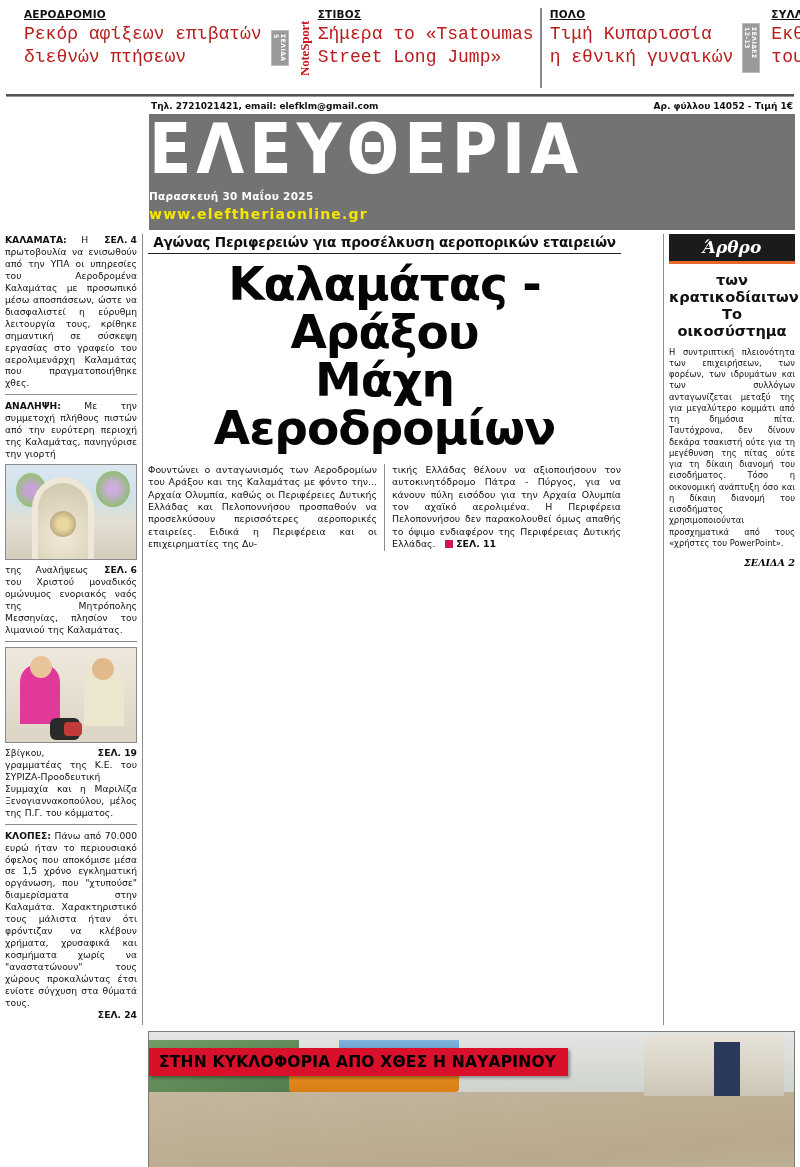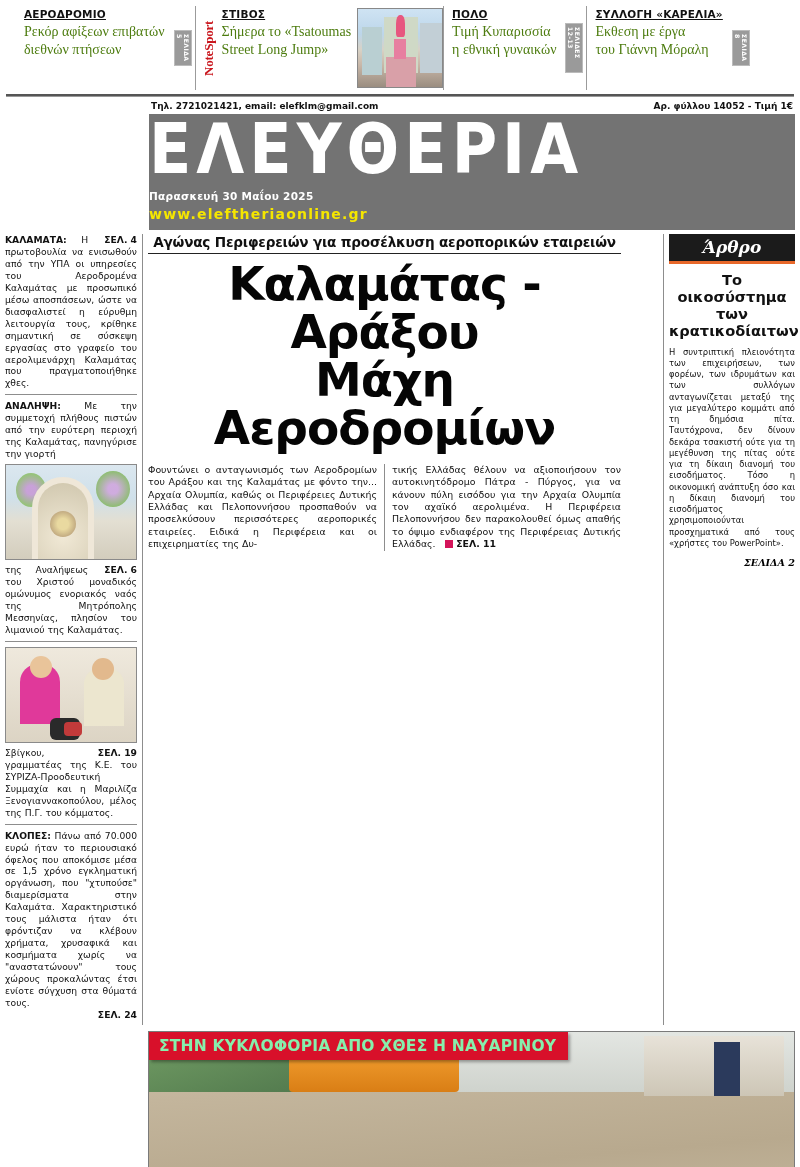--- a/index.html
+++ b/index.html
@@ -19,22 +19,22 @@
   .teaser {
     display: flex; align-items: stretch; position: relative;
   }
   .teaser-text { padding: 4px 6px 0 4px; }
   .teaser-kicker {
     font-size: 10.5px; font-weight: 700; color: #111;
     text-decoration: underline; letter-spacing: .2px;
     margin-bottom: 3px; white-space: nowrap;
   }
   .teaser-line {
-    font-size: 14px; color: #4d7c0f; line-height: 1.30; white-space: nowrap;
-    font-family: Liberation Serif, serif;
+    font-size: 18px; color: #b91c1c; line-height: 1.30; white-space: nowrap;
+    font-family: Liberation Mono, monospace;
   }
   .vtag {
     writing-mode: vertical-rl; text-orientation: mixed;
     background: #9a9a9a; color: #fff;
     font-size: 6.2px; font-weight: 700; letter-spacing: .4px;
     padding: 3px 1px; align-self: center;
     border: 1px solid #bbb;
     height: 36px; display:flex; align-items:center; justify-content:center;
     margin: 0 3px;
   }
@@ -180,22 +180,22 @@
   .mp-orange { position:absolute; left:140px; top:24px; width:170px; height:36px;
       background: linear-gradient(180deg,#ef9a2c,#d97e15); border-radius: 4px; }
   .mp-blue { position:absolute; left:190px; top:8px; width:120px; height:26px;
       background: linear-gradient(180deg,#7fb4dd,#4f86b4); }
   .mp-bld { position:absolute; right:10px; top:4px; width:140px; height:60px;
       background: linear-gradient(180deg,#e7e2d8,#cdc6b6); }
   .mp-bld2 { position:absolute; right:54px; top:10px; width:26px; height:54px;
       background:#2b3a5c; }
 
   .mp-banner {
-    position:absolute; left:0; top:0; height: 28px;
-    background:#d8102a; color:#86efac; font-size: 15.5px; font-weight:800;
+    position:absolute; left:0; top:16px; height: 28px;
+    background:#d8102a; color:#000000; font-size: 15.5px; font-weight:800;
     display:flex; align-items:center; padding: 0 12px 0 10px;
     letter-spacing: .2px; white-space:nowrap;
     box-shadow: 2px 2px 3px rgba(0,0,0,.35);
   }
 </style>
 </head>
 <body>
 
 <div class="page">
 
@@ -335,22 +335,22 @@
         <div class="lede-col">
           <span>τικής Ελλάδας θέλουν να αξιοποιήσουν τον αυτοκινητόδρομο Πάτρα - Πύργος, για να κάνουν πύλη εισόδου για την Αρχαία Ολυμπία τον αχαϊκό αερολιμένα. Η Περιφέρεια Πελοποννήσου δεν παρακολουθεί όμως απαθής το όψιμο ενδιαφέρον της Περιφέρειας Δυτικής Ελλάδας.</span>
           <span class="sel-ref">&nbsp;&nbsp;<span class="sq"></span><span>ΣΕΛ. 11</span></span>
         </div>
       </div>
     </div>
 
     <div class="col-right">
       <div class="arthro-head">Άρθρο</div>
       <div class="arthro-title">
+        <div>των κρατικοδίαιτων</div>
         <div>Το οικοσύστημα</div>
-        <div>των κρατικοδίαιτων</div>
       </div>
       <div class="arthro-body">Η συντριπτική πλειονότητα των επιχειρήσεων, των φορέων, των ιδρυμάτων και των συλλόγων ανταγωνίζεται μεταξύ της για μεγαλύτερο κομμάτι από τη δημόσια πίτα. Ταυτόχρονα, δεν δίνουν δεκάρα τσακιστή ούτε για τη μεγέθυνση της πίτας ούτε για τη δίκαιη διανομή του εισοδήματος. Τόσο η οικονομική ανάπτυξη όσο και η δίκαιη διανομή του εισοδήματος χρησιμοποιούνται προσχηματικά από τους «χρήστες του PowerPoint».</div>
       <div class="arthro-page">ΣΕΛΙΔΑ 2</div>
     </div>
 
   </div>
 
   <div class="mainphoto-wrap">
     <div class="mainphoto-spacer"></div>
     <div class="mainphoto">

